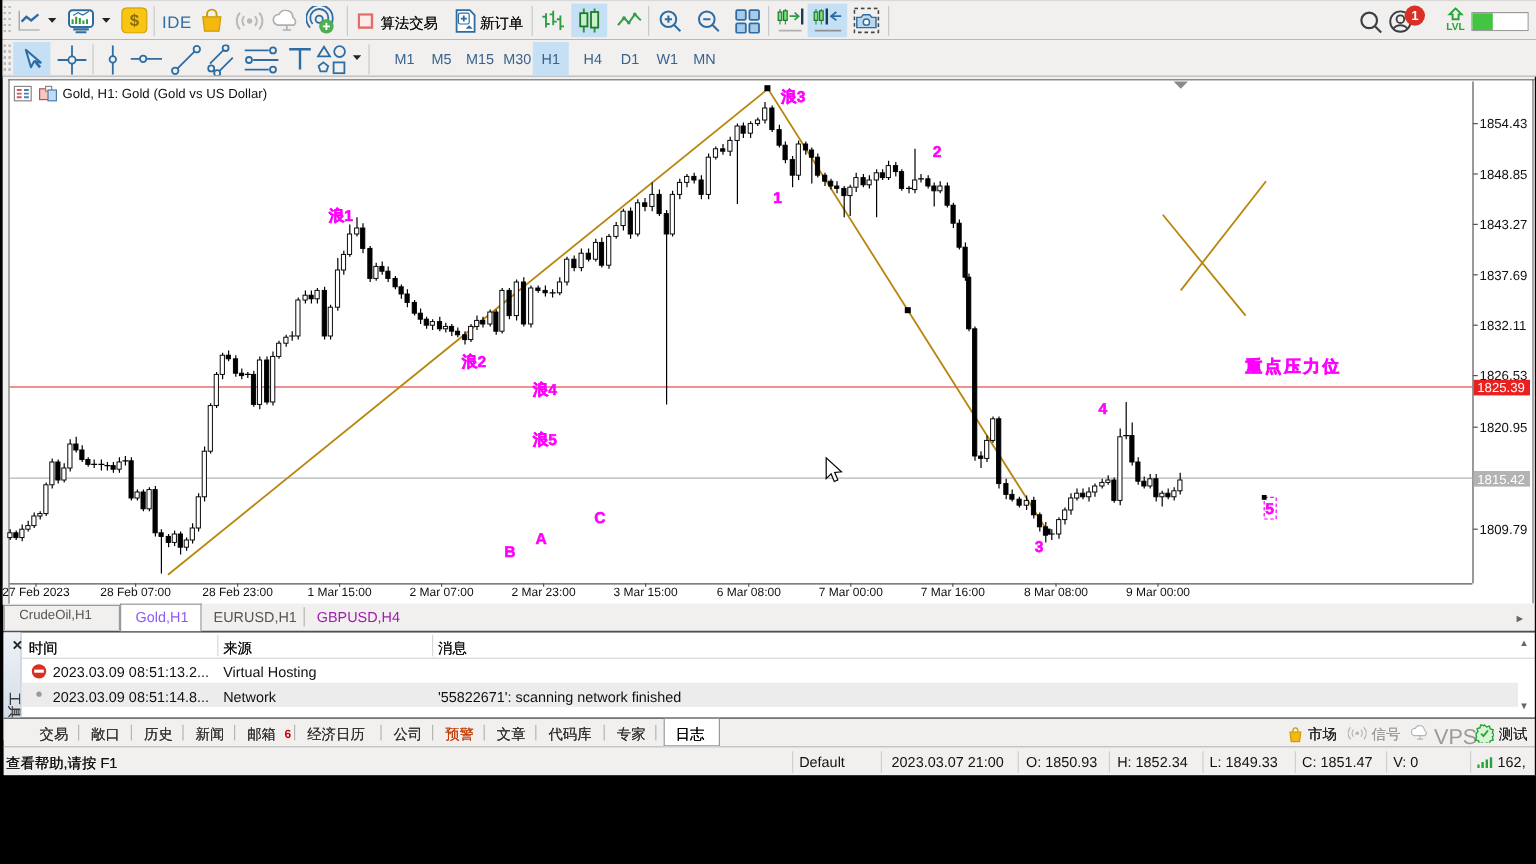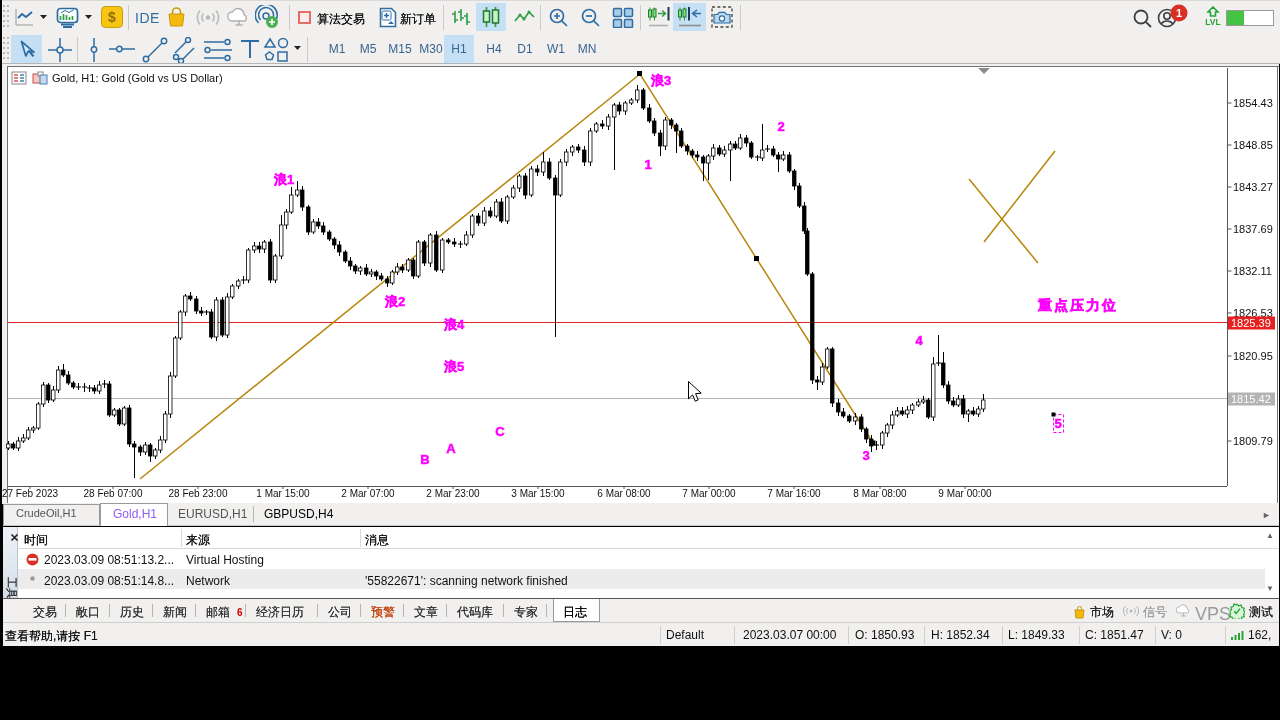--- a/index.html
+++ b/index.html
@@ -526,21 +526,21 @@
 </g>
   </svg>
 
 <div class="abs" style="left:3px;top:503px;width:1277px;height:23px;background:#f1f0ef;border-bottom:1px solid #c8c8c8">
  <div class="abs" style="left:0px;top:1px;width:97px;height:21px;background:#f1f0ef;border:1px solid #9a9a9a;border-bottom:none"></div>
  <div class="abs" style="left:13px;top:4px;font-size:11px;color:#555">CrudeOil,H1</div>
  <div class="abs" style="left:97px;top:0px;width:68px;height:23px;background:#fff;border:1px solid #9a9a9a;border-bottom:none"></div>
  <div class="abs" style="left:110px;top:4px;font-size:12px;color:#8b5cf6">Gold,H1</div>
  <div class="abs" style="left:175px;top:4px;font-size:12px;color:#555">EURUSD,H1</div>
  <div class="abs" style="left:250px;top:3px;width:1px;height:16px;background:#b5b5b5"></div>
- <div class="abs" style="left:261px;top:4px;font-size:12px;color:#000000">GBPUSD,H4</div>
+ <div class="abs" style="left:261px;top:4px;font-size:12px;color:#a21caf">GBPUSD,H4</div>
  <div class="abs" style="left:1259px;top:7px;font-size:9px;color:#666">►</div>
 </div>
 
 <div class="abs" style="left:3px;top:527px;width:1277px;height:71px;background:#fff">
  <div class="abs" style="left:0px;top:0px;width:15px;height:90px;background:linear-gradient(#eef2f7,#cdd8e4);border-right:1px solid #b8c4d2"></div>
  <svg class="abs" style="left:7px;top:6px" width="9" height="9">
       <path d="M1.5 1.5L7.5 7.5M7.5 1.5L1.5 7.5" stroke="#222" stroke-width="1.6"></path>
     </svg>
  <div class="abs" style="left:-1px;top:50px;width:15px;height:40px;overflow:hidden">
       <div class="cn" style="transform:rotate(90deg) translate(0,-1px);transform-origin:8px 8px;font-size:11px;color:#333;white-space:nowrap">工具箱</div>
@@ -613,21 +613,21 @@
     <div class="abs" style="left:1192px;top:5px;font-size:18px;color:#9a9a9a">VPS</div>
     <svg class="abs" style="left:1226px;top:4px" width="16" height="16">
       <path d="M8 1.2l1.8 1.6 2.4-.7.7 2.4 2.4.7-.7 2.4 1.6 1.8-1.6 1.8.7 2.4-2.4.7-.7 2.4-2.4-.7-1.8 1.6-1.8-1.6-2.4.7-.7-2.4-2.4-.7.7-2.4L1 8.4l1.6-1.8-.7-2.4 2.4-.7.7-2.4 2.4.7z" fill="#d8f5d8" stroke="#27a537" stroke-width="1.2"></path>
       <path d="M5.2 8.4l2 2L11 5.6" stroke="#27a537" stroke-width="1.5" fill="none"></path>
     </svg>
     <div class="abs cn" style="left:1246px;top:5px;color:#222">测试</div>
   </div>
 <div class="abs" style="left:3px;top:622px;width:1277px;height:24px;background:#f1f0ef;border-top:1px solid #cfcfcf">
     <div class="abs cn" style="left:2px;top:5px;color:#111">查看帮助,请按 F1</div>
     <div class="abs" style="left:663px;top:5px;font-size:12px;color:#111">Default</div>
-    <div class="abs" style="left:740px;top:5px;font-size:12px;color:#111">2023.03.07 00:00</div>
+    <div class="abs" style="left:740px;top:5px;font-size:12px;color:#111">2023.03.07 21:00</div>
     <div class="abs" style="left:852px;top:5px;font-size:12px;color:#111">O: 1850.93</div>
     <div class="abs" style="left:928px;top:5px;font-size:12px;color:#111">H: 1852.34</div>
     <div class="abs" style="left:1005px;top:5px;font-size:12px;color:#111">L: 1849.33</div>
     <div class="abs" style="left:1082px;top:5px;font-size:12px;color:#111">C: 1851.47</div>
     <div class="abs" style="left:1158px;top:5px;font-size:12px;color:#111">V: 0</div>
     <div class="abs" style="left:657px;top:3px;width:1px;height:18px;background:#cfcfcf"></div>
     <div class="abs" style="left:731px;top:3px;width:1px;height:18px;background:#cfcfcf"></div>
     <div class="abs" style="left:845px;top:3px;width:1px;height:18px;background:#cfcfcf"></div>
     <div class="abs" style="left:921px;top:3px;width:1px;height:18px;background:#cfcfcf"></div>
     <div class="abs" style="left:999px;top:3px;width:1px;height:18px;background:#cfcfcf"></div>

